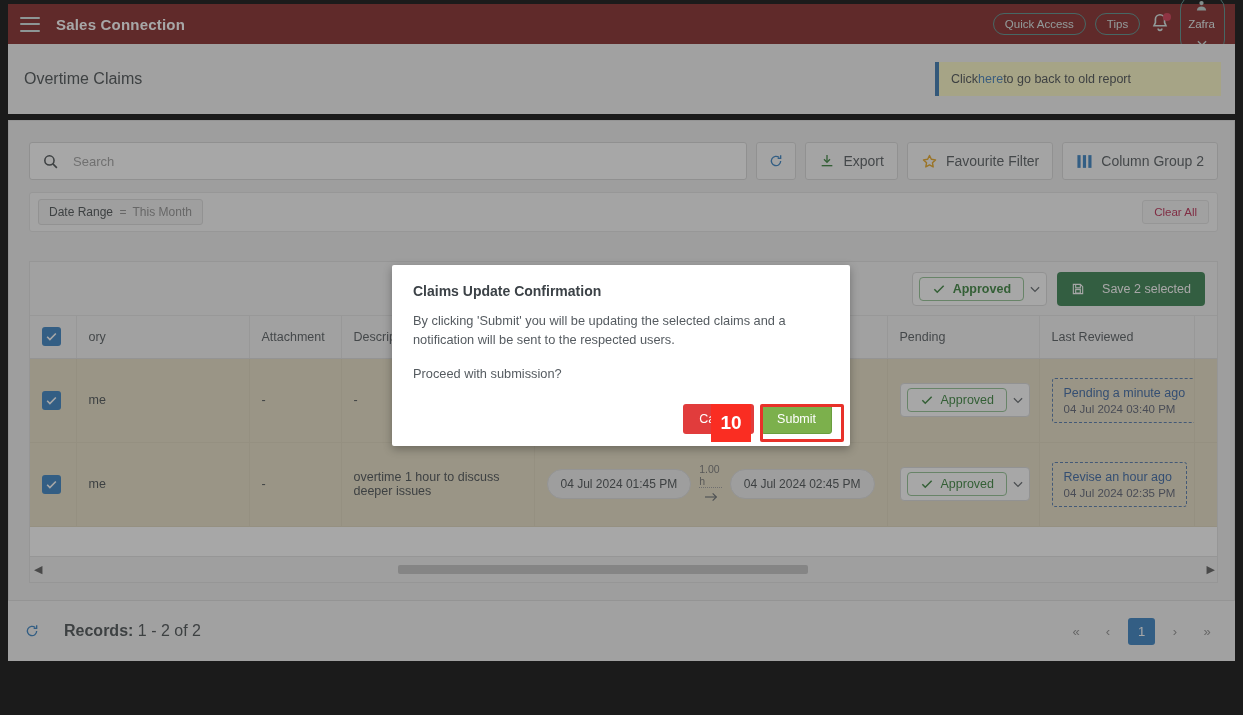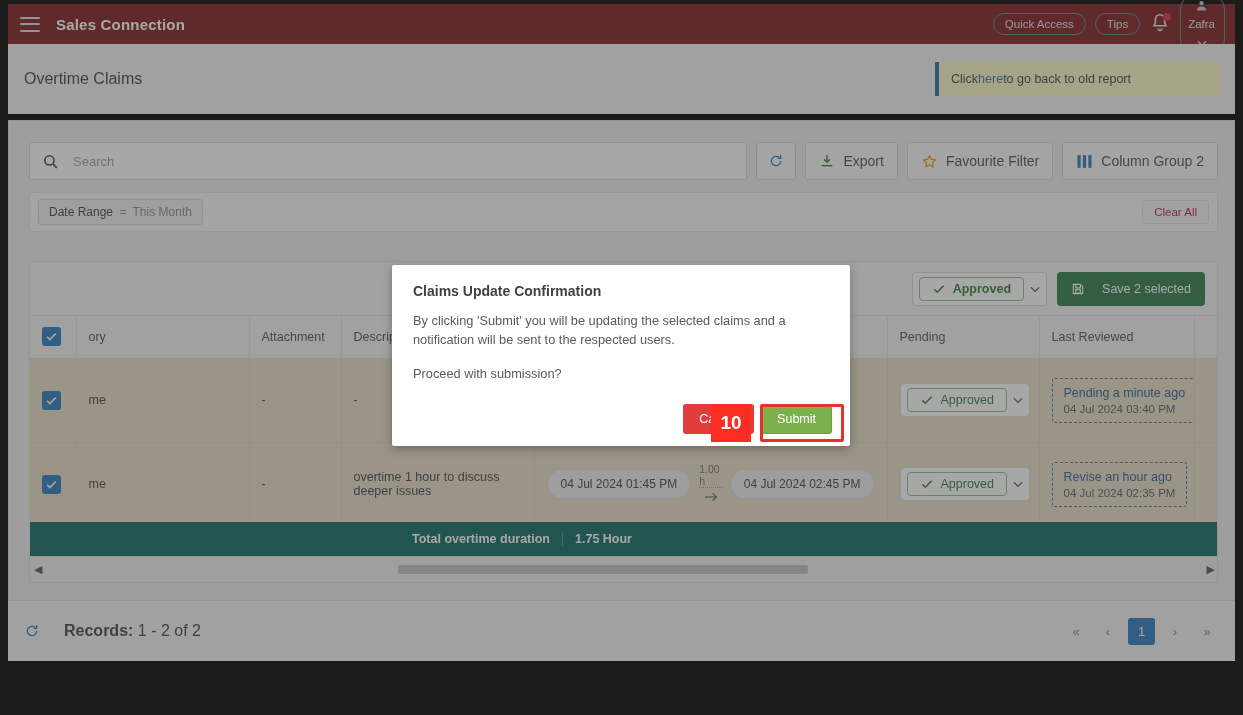--- a/index.html
+++ b/index.html
@@ -518,24 +518,20 @@
               <div class="reviewed-box">
                 <div class="reviewed-title">Revise an hour ago</div>
                 <div class="reviewed-date">04 Jul 2024 02:35 PM</div>
               </div>
             </td>
             <td></td>
           </tr>
         </tbody>
       </table>
 
-      <div class="total-bar">
-        <div class="tb-label">Total overtime duration</div>
-        <div class="tb-value">1.75 Hour</div>
-      </div>
 
       <div class="hscroll">
         <span class="sc-arrow">◀</span>
         <div class="hscroll-track">
           <div class="hscroll-thumb"></div>
         </div>
         <span class="sc-arrow">▶</span>
       </div>
     </div>
   </div>

